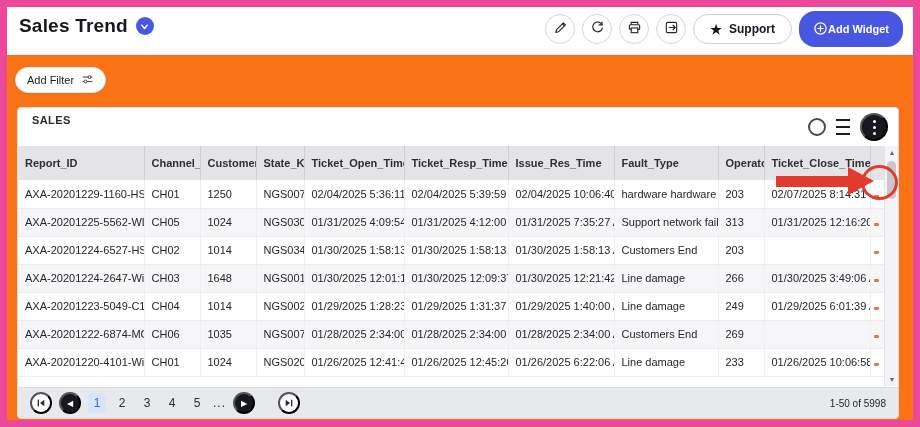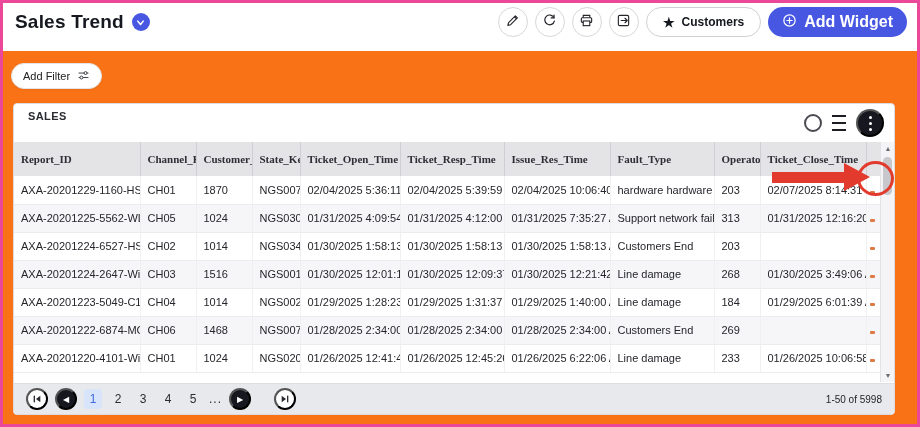--- a/index.html
+++ b/index.html
@@ -1,29 +1,29 @@
 <!DOCTYPE html>
 <html><head>
 <meta charset="utf-8">
 <style>
   * { box-sizing: border-box; margin: 0; padding: 0; }
   html,body { background:#fff; }
   body { font-family:"Liberation Sans", sans-serif; width:920px; height:427px; }
-  #app { position:relative; width:920px; height:427px; background:#fff; border:3px solid #ec4899; overflow:hidden; }
+  #app { position:relative; width:920px; height:427px; background:#fff; border:7px solid #ec4899; overflow:hidden; }
 
   
   .topbar { position:absolute; top:0; left:0; width:100%; height:48px; background:#fff; }
   .page-title-wrap { position:absolute; left:12px; top:8px; display:flex; align-items:center; gap:8px; }
   .page-title { font-size:19px; font-weight:bold; color:#16181f; letter-spacing:0.2px; }
   .title-caret { width:18px; height:18px; border-radius:50%; background:#4857e2; display:flex; align-items:center; justify-content:center; cursor:pointer; }
   .toolbar { position:absolute; right:10px; top:4px; display:flex; align-items:center; gap:7px; }
   .icon-btn { width:30px; height:30px; border-radius:50%; border:1px solid #d6d7da; background:#fff; display:flex; align-items:center; justify-content:center; cursor:pointer; }
   .pill-btn { height:30px; border-radius:16px; border:1px solid #cfd0d4; background:#fff; display:flex; align-items:center; gap:7px; padding:0 16px; font-size:12px; font-weight:bold; color:#16181f; cursor:pointer; }
   .pill-btn .star { font-size:13px; line-height:1; color:#16181f; }
-  .primary-btn { height:30px; border-radius:16px; background:#4857e2; border:none; display:flex; align-items:center; gap:7px; padding:0 14px; font-size:16px; font-weight:bold; color:#fff; cursor:pointer; }
+  .primary-btn { height:36px; border-radius:16px; background:#4857e2; border:none; display:flex; align-items:center; padding:0 14px; font-size:11px; font-weight:bold; color:#fff; cursor:pointer; }
 
   
   .content { position:absolute; top:48px; left:0; width:100%; height:379px; background:#f97316; }
   .add-filter { position:absolute; left:8px; top:12px; background:#fff; border:1px solid #e4e4e7; border-radius:15px; height:26px; display:flex; align-items:center; gap:7px; padding:0 11px; font-size:11px; color:#222; box-shadow:0 1px 2px rgba(0,0,0,0.06); cursor:pointer; }
 
   
   .card { position:absolute; left:10px; top:52px; width:882px; height:312px; background:#fff; border:1px solid #dcdcdf; border-radius:4px; }
   .card-header { position:relative; height:24px; display:flex; align-items:center; padding:8px 14px; }
   .card-title { font-size:11px; font-weight:bold; color:#2b2c31; letter-spacing:0.4px; }
   .card-actions { position:absolute; right:10px; top:5px; height:28px; display:flex; align-items:center; gap:10px; }
@@ -34,21 +34,21 @@
   .kebab-btn i { width:3px; height:3px; border-radius:50%; background:#fff; }
 
   
   .anno-arrow-body { position:absolute; left:758px; top:68px; width:74px; height:11px; background:#e23a2c; z-index:30; }
   .anno-arrow-head { position:absolute; left:830px; top:59px; width:0; height:0; border-top:14px solid transparent; border-bottom:14px solid transparent; border-left:26px solid #e23a2c; z-index:30; }
   .anno-ellipse { position:absolute; left:843px; top:57px; width:37px; height:35px; border:3px solid #e23a2c; border-radius:50%; z-index:31; }
 
   
   .table-zone { position:absolute; left:0; top:38px; width:868px; height:240px; overflow:hidden; }
   table { border-collapse:collapse; table-layout:fixed; width:868px; font-size:11px; }
-  thead th { background:#e4e4e7; height:34px; text-align:left; font-weight:bold; color:#2e2f35; padding:0 0 0 7px; border-right:1px solid #cfcfd3; white-space:nowrap; overflow:hidden;font-family:Liberation Serif, serif; }
+  thead th { background:#e4e4e7; height:34px; text-align:left; font-weight:bold; color:#2e2f35; padding:0 0 0 7px; border-right:1px solid #cfcfd3; white-space:nowrap; overflow:hidden; }
   tbody td { height:28px; color:#25262b; padding:0 0 0 7px; border-bottom:1px solid #ececef; border-right:1px solid #f0f0f2; white-space:nowrap; overflow:hidden; }
   tbody tr:nth-child(even) td { background:#f6f6f8; }
   th:nth-child(1), td:nth-child(1) { width:126px; }
   th:nth-child(2), td:nth-child(2) { width:56px; }
   th:nth-child(3), td:nth-child(3) { width:56px; }
   th:nth-child(4), td:nth-child(4) { width:48px; }
   th:nth-child(5), td:nth-child(5) { width:100px; }
   th:nth-child(6), td:nth-child(6) { width:104px; }
   th:nth-child(7), td:nth-child(7) { width:106px; }
   th:nth-child(8), td:nth-child(8) { width:104px; }
@@ -115,21 +115,21 @@
       <button class="icon-btn">
         <span>
           <svg width="15" height="15" viewBox="0 0 16 16">
               <rect x="2.5" y="2.5" width="11" height="11" rx="1.5" fill="none" stroke="#24252b" stroke-width="1.2"></rect>
               <path d="M5.5 8 H12 M9.6 5.6 L12 8 L9.6 10.4" fill="none" stroke="#24252b" stroke-width="1.2" stroke-linecap="round" stroke-linejoin="round"></path>
             </svg>
         </span>
       </button>
       <button class="pill-btn">
         <span class="star">★</span>
-        <span>Customers</span>
+        <span>Support</span>
       </button>
       <button class="primary-btn">
         <span>
           <svg width="15" height="15" viewBox="0 0 16 16">
               <circle cx="8" cy="8" r="6" fill="none" stroke="#fff" stroke-width="1.3"></circle>
               <path d="M8 5.2 V10.8 M5.2 8 H10.8" stroke="#fff" stroke-width="1.3" stroke-linecap="round"></path>
             </svg>
         </span>
         <span>Add Widget</span>
       </button>
@@ -186,21 +186,21 @@
                 <th>Fault_Type</th>
                 <th>Operator_ID</th>
                 <th>Ticket_Close_Time</th>
                 <th class="clip"></th>
               </tr>
             </thead>
           <tbody>
               <tr>
                 <td>AXA-20201229-1160-HSE</td>
                 <td>CH01</td>
-                <td>1870</td>
+                <td>1250</td>
                 <td>NGS007</td>
                 <td>02/04/2025 5:36:11 AM</td>
                 <td>02/04/2025 5:39:59 AM</td>
                 <td>02/04/2025 10:06:40 AM</td>
                 <td>hardware hardware</td>
                 <td>203</td>
                 <td>02/07/2025 8:14:31 PM</td>
                 <td class="clip"><span class="clipmark"></span></td>
               </tr>
               <tr>
@@ -225,47 +225,47 @@
                 <td>01/30/2025 1:58:13 AM</td>
                 <td>01/30/2025 1:58:13 AM</td>
                 <td>Customers End</td>
                 <td>203</td>
                 <td></td>
                 <td class="clip"><span class="clipmark"></span></td>
               </tr>
               <tr>
                 <td>AXA-20201224-2647-WiFi6</td>
                 <td>CH03</td>
-                <td>1516</td>
+                <td>1648</td>
                 <td>NGS001</td>
                 <td>01/30/2025 12:01:16 AM</td>
                 <td>01/30/2025 12:09:37 AM</td>
                 <td>01/30/2025 12:21:42 AM</td>
                 <td>Line damage</td>
-                <td>268</td>
+                <td>266</td>
                 <td>01/30/2025 3:49:06 AM</td>
                 <td class="clip"><span class="clipmark"></span></td>
               </tr>
               <tr>
                 <td>AXA-20201223-5049-C100</td>
                 <td>CH04</td>
                 <td>1014</td>
                 <td>NGS002</td>
                 <td>01/29/2025 1:28:23 AM</td>
                 <td>01/29/2025 1:31:37 AM</td>
                 <td>01/29/2025 1:40:00 AM</td>
                 <td>Line damage</td>
-                <td>184</td>
+                <td>249</td>
                 <td>01/29/2025 6:01:39 AM</td>
                 <td class="clip"><span class="clipmark"></span></td>
               </tr>
               <tr>
                 <td>AXA-20201222-6874-MCON</td>
                 <td>CH06</td>
-                <td>1468</td>
+                <td>1035</td>
                 <td>NGS007</td>
                 <td>01/28/2025 2:34:00 AM</td>
                 <td>01/28/2025 2:34:00 AM</td>
                 <td>01/28/2025 2:34:00 AM</td>
                 <td>Customers End</td>
                 <td>269</td>
                 <td></td>
                 <td class="clip"><span class="clipmark"></span></td>
               </tr>
               <tr>

